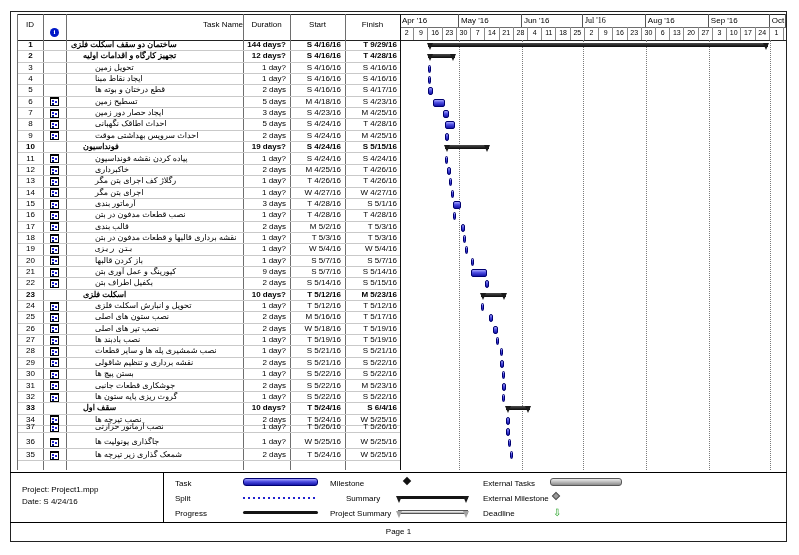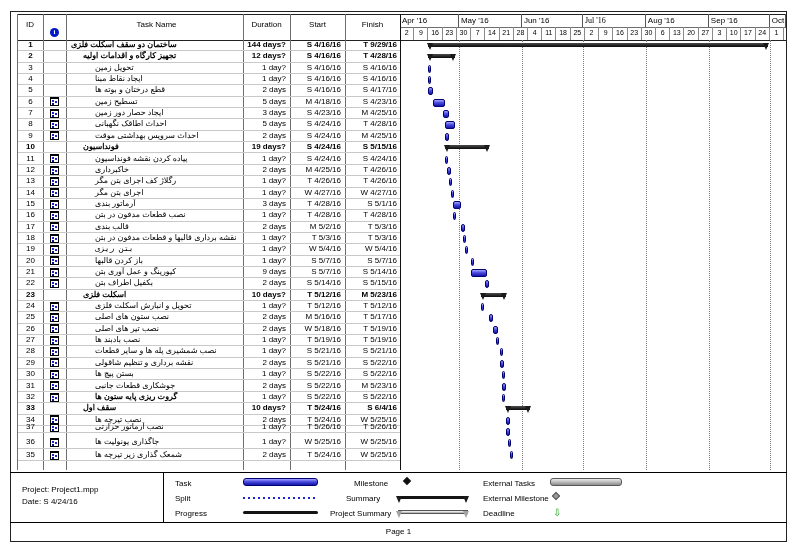--- a/index.html
+++ b/index.html
@@ -4,21 +4,21 @@
 <style>
   html,body{margin:0;padding:0;background:#fff;}
   body{font-family:"Liberation Sans",sans-serif;color:#000;}
   .page{position:relative;width:799px;height:555px;background:#fff;overflow:hidden;font-size:8px;}
   .frame{position:absolute;left:10px;top:11px;width:775px;height:529px;border:1px solid #222;}
   .vline{position:absolute;width:1px;background:#6e6e6e;}
   .vline.dark{background:#111;}
   .hline{position:absolute;height:1px;background:#6e6e6e;}
   .hline.dark{background:#222;}
   .hcell{position:absolute;top:14px;height:26px;padding-top:6px;text-align:center;font-size:8px;color:#000;box-sizing:border-box;}
-  .hcell.left{text-align:center;padding-left:4px;}
+  .hcell.left{text-align:right;padding-left:4px;}
   .info-hdr-icon{position:absolute;width:9px;height:9px;border-radius:50%;background:#0018c8;color:#fff;font-size:7px;font-weight:bold;line-height:9px;text-align:center;font-family:"Liberation Serif",serif;}
   
   .trow{position:absolute;left:18px;width:382px;display:flex;border-bottom:1px solid #c9c9c9;box-sizing:border-box;background:transparent;}
   .trow.sum{font-weight:bold;}
   .tcell{box-sizing:border-box;overflow:hidden;white-space:nowrap;height:100%;line-height:10px;}
   .c-id{width:25px;text-align:center;}
   .c-ind{width:23px;display:flex;align-items:center;justify-content:center;}
   .c-name{width:177px;direction:rtl;text-align:left;}
   .c-dur{width:47px;text-align:right;padding-right:4px;}
   .c-st{width:55px;text-align:right;padding-right:4px;}
@@ -405,21 +405,21 @@
         <div class="tcell c-name" style="padding-left: 29px;">جوشکاری قطعات جانبی</div>
         <div class="tcell c-dur">2 days</div>
         <div class="tcell c-st">S 5/22/16</div>
         <div class="tcell c-fin">M 5/23/16</div>
       </div>
       <div class="trow" style="top: 391.85px; height: 11.35px;">
         <div class="tcell c-id">32</div>
         <div class="tcell c-ind">
           <div class="cal-icon"></div>
         </div>
-        <div class="tcell c-name" style="padding-left: 29px; font-weight: bold;">گروت ریزی پایه ستون ها</div>
+        <div class="tcell c-name" style="padding-left: 29px;">گروت ریزی پایه ستون ها</div>
         <div class="tcell c-dur">1 day?</div>
         <div class="tcell c-st">S 5/22/16</div>
         <div class="tcell c-fin">S 5/22/16</div>
       </div>
       <div class="trow sum" style="top: 403.2px; height: 11.35px;">
         <div class="tcell c-id">33</div>
         <div class="tcell c-ind"></div>
         <div class="tcell c-name" style="padding-left: 17px;">سقف اول</div>
         <div class="tcell c-dur">10 days?</div>
         <div class="tcell c-st">T 5/24/16</div>
@@ -527,21 +527,21 @@
     <div class="lgd-label" style="left:12px;top:12px;">Project: Project1.mpp</div>
     <div class="lgd-label" style="left:12px;top:24px;">Date: S 4/24/16</div>
 
     <div class="lgd-label" style="left:165px;top:6px;">Task</div>
     <div class="s-task" style="left:233px;top:5px;"></div>
     <div class="lgd-label" style="left:165px;top:21px;">Split</div>
     <div class="s-split" style="left:233px;top:24px;"></div>
     <div class="lgd-label" style="left:165px;top:36px;">Progress</div>
     <div class="s-prog" style="left:233px;top:38px;"></div>
 
-    <div class="lgd-label" style="left:320px;top:6px;margin-left:24px;">Milestone</div>
+    <div class="lgd-label" style="left:320px;top:6px;">Milestone</div>
     <div class="s-msdia" style="left:394px;top:5px;"></div>
     <div class="lgd-label" style="left:320px;top:21px;margin-left:16px;">Summary</div>
     <div class="s-sumbar" style="left:388px;top:23px;"></div>
     <div class="tri" style="left:386px;top:23px;"></div>
     <div class="tri" style="left:453px;top:23px;"></div>
     <div class="lgd-label" style="left:320px;top:36px;">Project Summary</div>
     <div class="s-psumbar" style="left:388px;top:37px;"></div>
     <div class="tri lite" style="left:386px;top:38px;"></div>
     <div class="tri lite" style="left:453px;top:38px;"></div>
 

